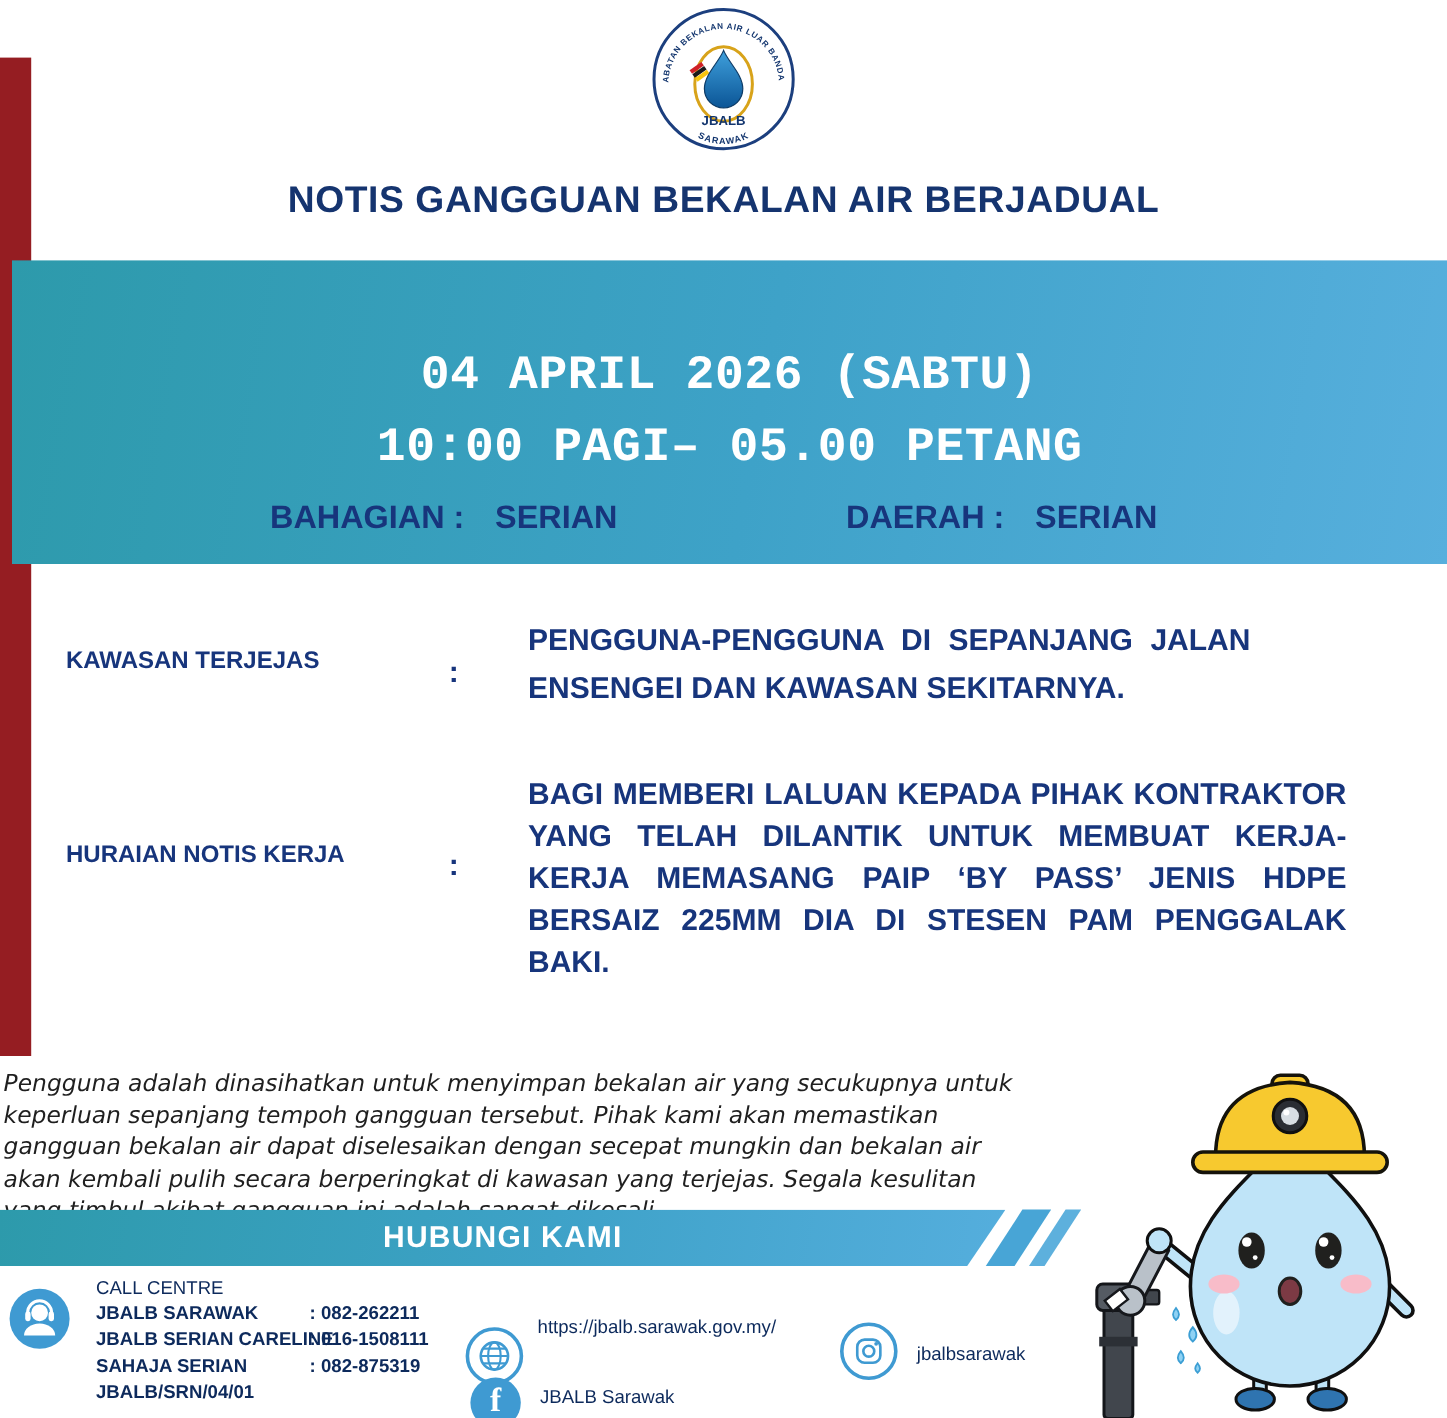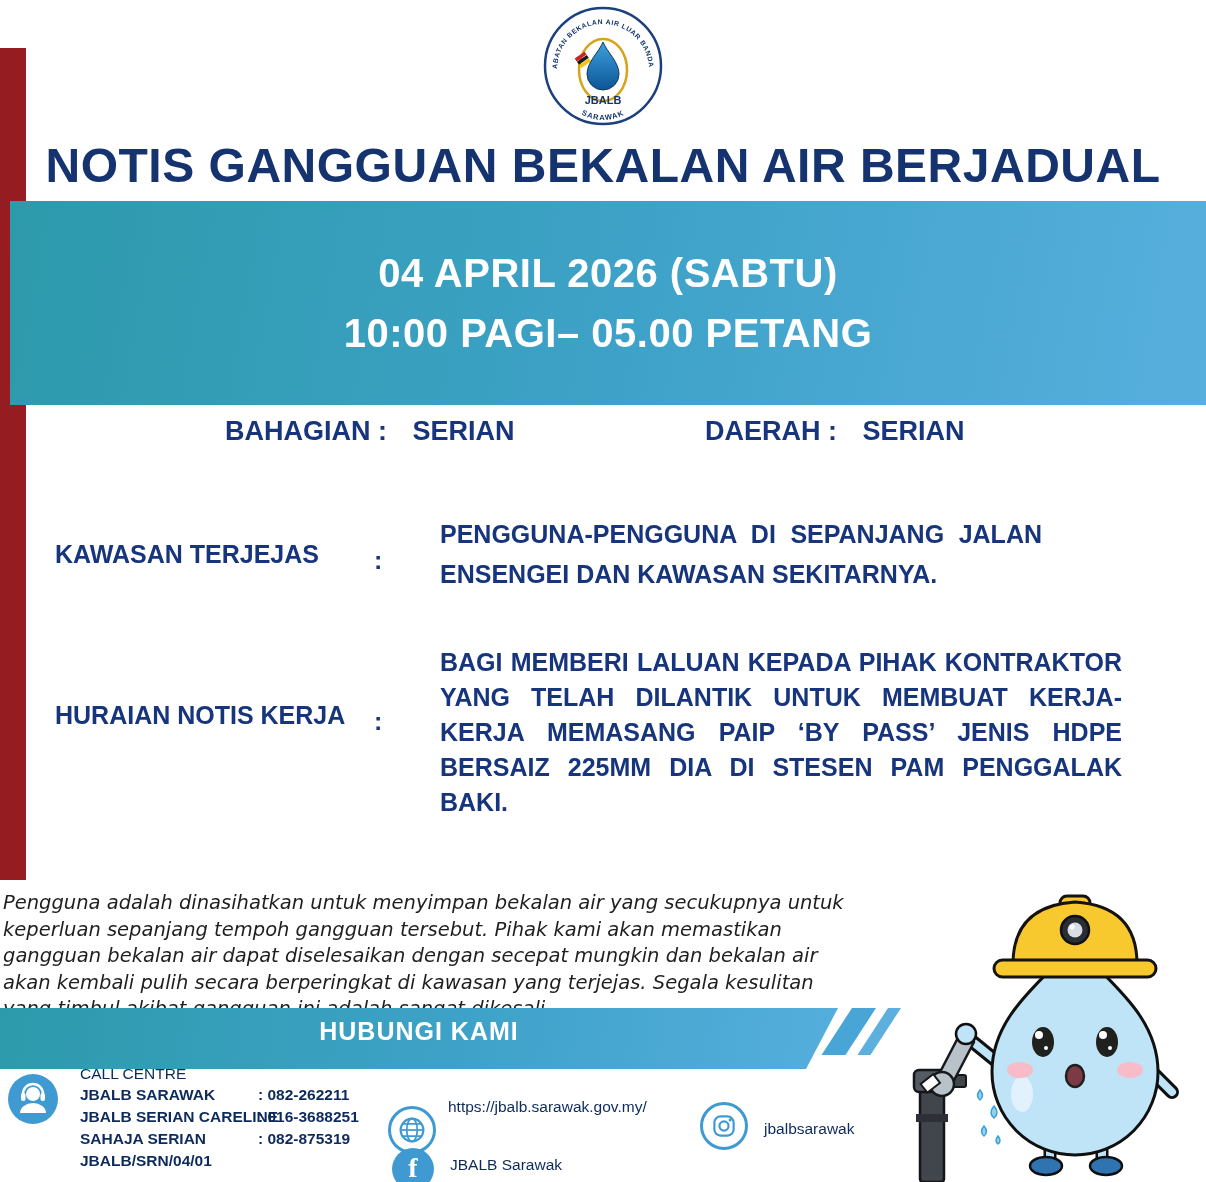--- a/index.html
+++ b/index.html
@@ -3,47 +3,47 @@
 <meta charset="utf-8">
 <style>
   html,body{margin:0;padding:0;background:#ffffff;}
   #canvas{
     position:relative; width:1206px; height:1182px; overflow:hidden;
     background:#ffffff; font-family:"Liberation Sans", sans-serif;
   }
   .red-strip{position:absolute; left:0; top:48px; width:26px; height:832px; background:#951d22;}
   .logo{position:absolute; left:543px; top:6px; width:120px; height:120px;}
   .title{
-    position:absolute; left:0; right:0; top:138px; margin:0;
-    text-align:center; font-size:48px; font-weight:bold; color:#15346f; letter-spacing:.5px;
+    position:absolute; left:0; right:0; top:138px; margin:11px;
+    text-align:center; font-size:31px; font-weight:bold; color:#15346f; letter-spacing:.5px;
   }
   .banner{
-    position:absolute; left:10px; top:201px; width:1196px; height:204px;
+    position:absolute; left:10px; top:217px; width:1196px; height:253px;
     background:linear-gradient(100deg,#2d9aab 0%,#3ea2c8 52%,#57afdd 100%);
-    color:#ffffff; display:flex; flex-direction:column; justify-content:center; align-items:center;
+    color:#ffffff; display:flex; flex-direction:column; justify-content:center; align-items:center;font-family:Liberation Mono, monospace;
   }
   .banner div{font-size:40px; font-weight:bold; line-height:60px; letter-spacing:.5px;}
   .region{position:absolute; top:416px; font-size:27px; font-weight:bold; color:#17357c; white-space:nowrap;}
   .region .val{margin-left:18px;}
   .region.bahagian{left:225px;}
   .region.daerah{left:705px;}
-  .field-label{position:absolute; left:55px; font-size:25px; font-weight:bold; color:#17357c;}
+  .field-label{position:absolute; left:55px; font-size:20px; font-weight:bold; color:#17357c;}
   .field-colon{position:absolute; left:374px; font-size:25px; font-weight:bold; color:#17357c;}
   .field-text{position:absolute; left:400px; font-size:25px; font-weight:bold; color:#17357c; text-align:justify;margin-left:40px;}
   .kawasan-label{top:540px;} .kawasan-colon{top:546px;}
   .kawasan-text{top:514px; width:602px; line-height:40px;}
   .huraian-label{top:701px;} .huraian-colon{top:707px;}
   .huraian-text{top:645px; width:682px; line-height:35px;}
   .advisory{
     position:absolute; left:3px; top:890px; width:856px; margin:0;
     font-family:"DejaVu Sans", sans-serif; font-style:italic;
     font-size:19.5px; line-height:26.5px; color:#1f1f1f; text-align:left;
   }
   .contact-bar{
-    position:absolute; left:0; top:1008px; width:838px; height:61px;
+    position:absolute; left:0; top:1008px; width:838px; height:47px;
     background:linear-gradient(100deg,#2d9aab 0%,#3ea2c8 55%,#55aedd 100%);
     clip-path:polygon(0 0, 838px 0, 806px 100%, 0 100%);
     color:#fff; font-size:25px; font-weight:bold; letter-spacing:1px;
     text-align:center; line-height:47px;
   }
   .stripe{position:absolute; top:1008px; height:47px; transform:skewX(-33deg); transform-origin:top left;}
   .stripe1{left:852px; width:24px; background:#48a5d6;}
   .stripe2{left:888px; width:13px; background:#5db0dd;}
   .round-icon{position:absolute; border-radius:50%; box-sizing:border-box;}
   .call-icon{left:8px; top:1074px; width:50px; height:50px; background:#3f9ad2;}
@@ -139,21 +139,21 @@
   </div>
   <div class="contact-text cc-label">CALL CENTRE</div>
 
   <div class="contact-rows">
     <div class="contact-row">
       <span class="name">JBALB SARAWAK</span>
       <span class="value">: 082-262211</span>
     </div>
     <div class="contact-row">
       <span class="name">JBALB SERIAN CARELINE</span>
-      <span class="value">: 016-3688251</span>
+      <span class="value">: 016-1508111</span>
     </div>
     <div class="contact-row">
       <span class="name">SAHAJA SERIAN</span>
       <span class="value">: 082-875319</span>
     </div>
     <div class="contact-row">
       <span class="name">JBALB/SRN/04/01</span>
       <span class="value"></span>
     </div>
   </div>

